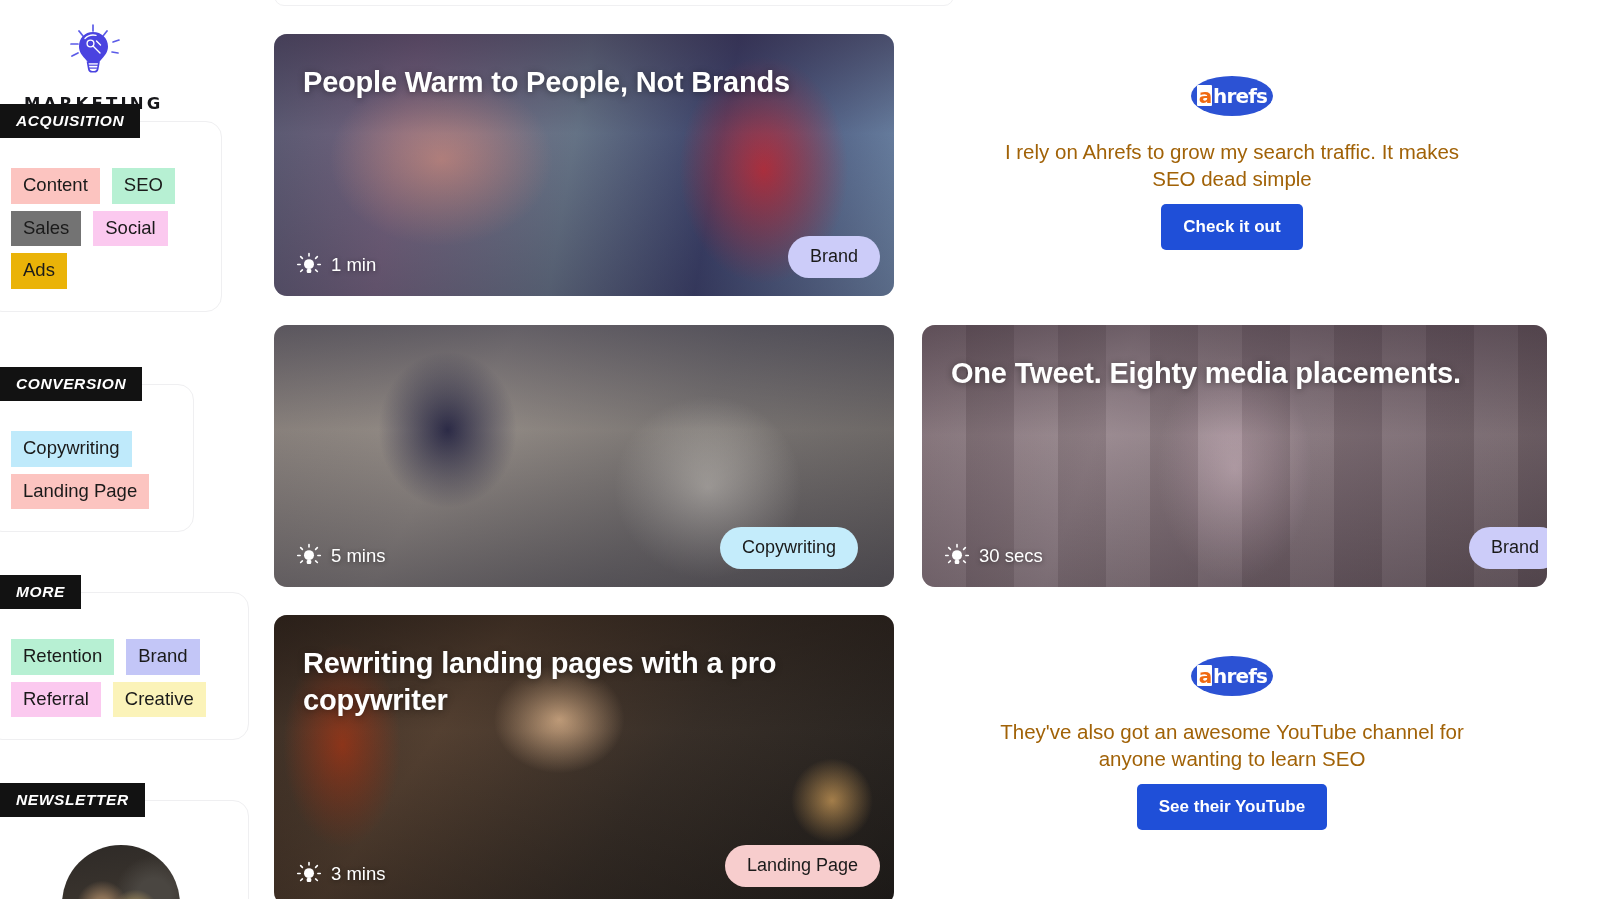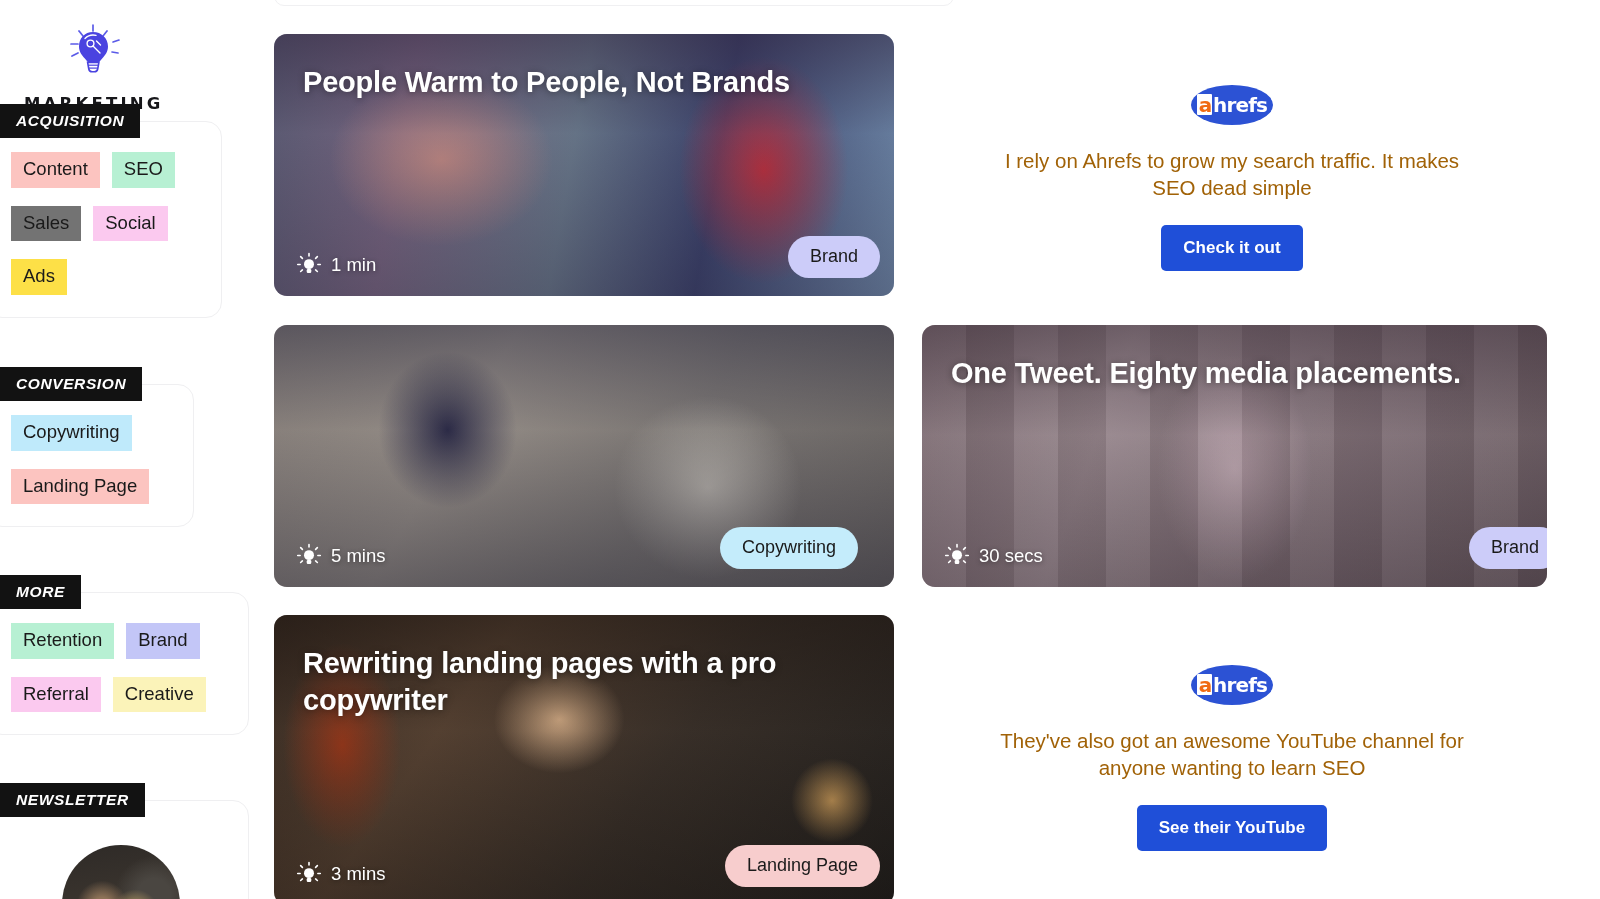--- a/index.html
+++ b/index.html
@@ -81,21 +81,21 @@
     border-radius: 16px;
     background: #ffffff;
     padding: 26px 18px 18px 24px;
     z-index: 1;
   }
   .panel-acquisition { width: 236px; padding-top: 30px; padding-bottom: 22px; }
   .panel-conversion  { width: 208px; padding-top: 30px; padding-bottom: 22px; }
   .panel-more        { width: 263px; padding-top: 30px; padding-bottom: 22px; }
   .panel-newsletter  { width: 263px; padding-top: 38px; height: 200px; overflow: hidden; }
 
-  .tag-row { display: flex; flex-wrap: wrap; gap: 18px 12px; }
+  .tag-row { display: flex; flex-wrap: wrap; gap: 7px 12px; margin-top: 16px; }
 
   .tag {
     display: inline-block;
     font-size: 18.5px;
     line-height: 1;
     padding: 8px 12px 9px;
     color: #1a1a1a;
     white-space: nowrap;
     cursor: pointer;
   }
@@ -247,21 +247,20 @@
   .sponsor-2 { left: 735px; top: 656px; }
 
   .ahrefs-logo {
     display: inline-flex;
     align-items: center;
     justify-content: center;
     width: 82px; height: 40px;
     border-radius: 50%;
     background: #2c52d4;
     cursor: pointer;
-    margin-top: 9px;
   }
   .ahrefs-word {
     font-family: "DejaVu Sans", sans-serif;
     font-weight: 700;
     font-size: 20px;
     letter-spacing: -0.8px;
     color: #ffffff;
     line-height: 1;
     display: inline-block;
     transform: translateY(-1px);
@@ -278,21 +277,21 @@
   .sponsor-copy {
     margin-top: 22px;
     font-size: 20.5px;
     line-height: 1.32;
     color: #a16207;
     font-weight: 500;
   }
 
   .sponsor-btn {
     display: inline-block;
-    margin-top: 24px;
+    margin-top: 12px;
     background: #1f4fd8;
     color: #ffffff;
     font-size: 17px;
     font-weight: 700;
     padding: 13px 22px;
     border: none;
     border-radius: 5px;
     cursor: pointer;
     font-family: "Liberation Sans", sans-serif;
   }
@@ -335,21 +334,21 @@
     </a>
 
     <section class="nav-group group-acquisition">
       <div class="group-header">ACQUISITION</div>
       <div class="group-panel panel-acquisition">
         <div class="tag-row">
           <span class="tag" style="background:#fcc4c0">Content</span>
           <span class="tag" style="background:#b7f0d3">SEO</span>
           <span class="tag" style="background:#737373">Sales</span>
           <span class="tag" style="background:#fbc9ef">Social</span>
-          <span class="tag" style="background:#fde047">Ads</span>
+          <span class="tag" style="background:#eab308">Ads</span>
         </div>
       </div>
     </section>
 
     <section class="nav-group group-conversion">
       <div class="group-header">CONVERSION</div>
       <div class="group-panel panel-conversion">
         <div class="tag-row">
           <span class="tag" style="background:#bfeafb">Copywriting</span>
           <span class="tag" style="background:#fcc4c0">Landing Page</span>

